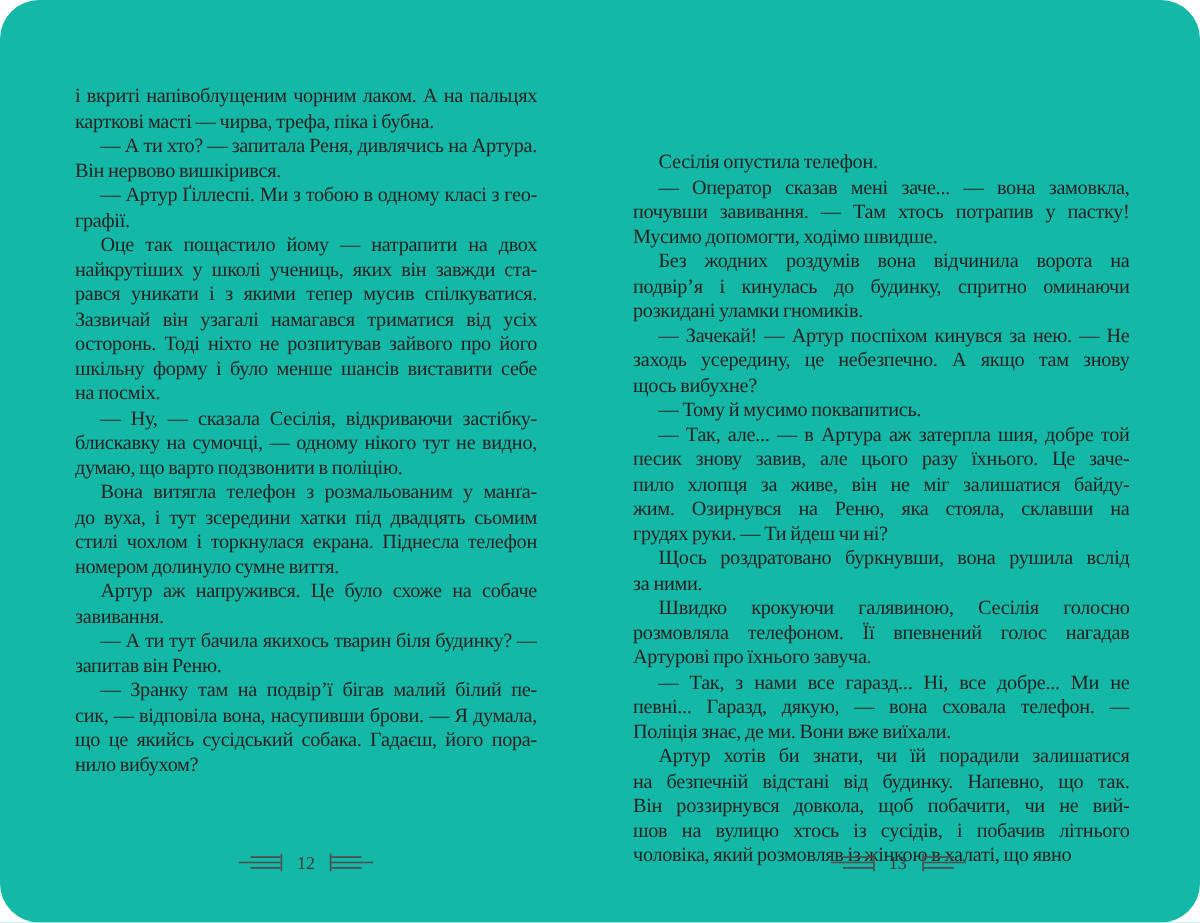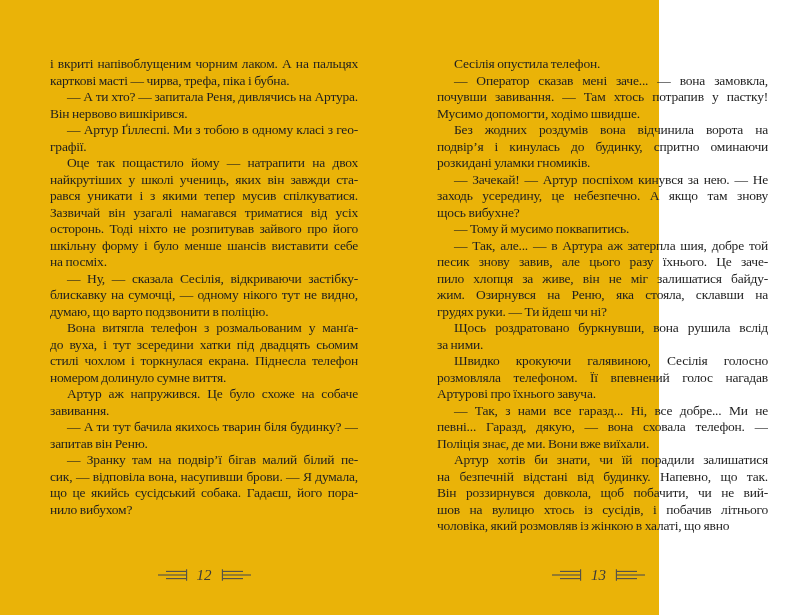--- a/index.html
+++ b/index.html
@@ -5,36 +5,37 @@
   html, body {
     margin: 0;
     padding: 0;
     width: 800px;
     height: 615px;
     overflow: hidden;
     background: #ffffff;
   }
   .spread {
     position: relative;
-    width: 659px;
+    width: 800px;
     height: 615px;
-    background: #eab308;
+    background: #14b8a6;
     font-family: "Liberation Serif", "DejaVu Serif", serif;
     color: #1f1f1f;
+    border-radius: 26px;
   }
   .page-text {
     position: absolute;
     top: 56px;
     font-size: 13.5px;
     line-height: 16.5px;
     letter-spacing: -0.2px;
     word-spacing: -0.5px;
   }
   .page-text.left  { left: 50px;  width: 308px; }
-  .page-text.right { left: 437px; width: 331px; }
+  .page-text.right { left: 422px; width: 331px; margin-top: 44px; }
   .para { margin: 0; padding: 0; }
   .ln {
     text-align: justify;
     text-align-last: justify;
     height: 16.5px;
     overflow: hidden;
     white-space: nowrap; 
     white-space: normal;
   }
   .ln-last { text-align-last: left; }
@@ -44,25 +45,24 @@
     top: 567px;
     height: 16px;
     display: flex;
     align-items: center;
     justify-content: center;
     gap: 5px;
   }
   .page-footer.left  { left: 50px;  width: 308px; }
   .page-footer.right { left: 433px; width: 331px; }
   .folio-number {
-    font-size: 15px;
+    font-size: 12px;
     color: #3a3a3a;
     line-height: 1;
     padding: 0 1px;
-    font-style: italic;
   }
   .folio-svg { display: block; }
 </style>
 </head>
 <body>
 
 <div class="spread">
 
   <div class="page-text left">
       <div class="para">

